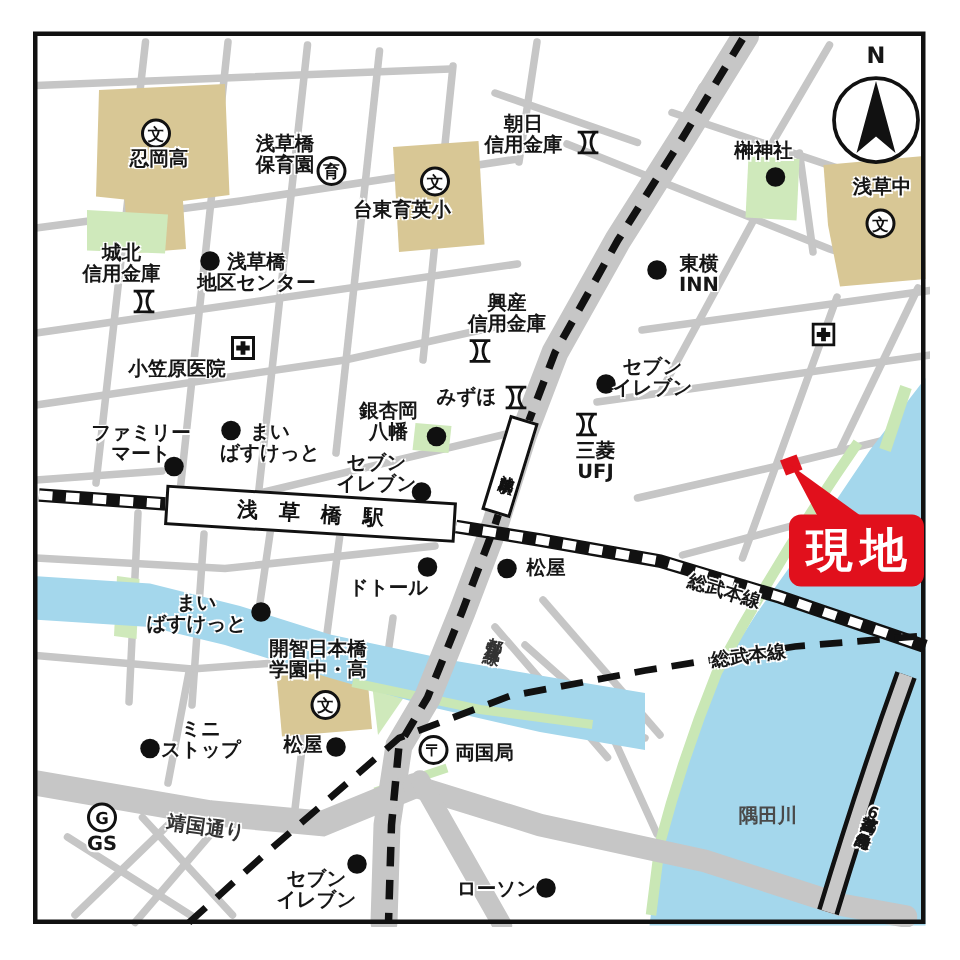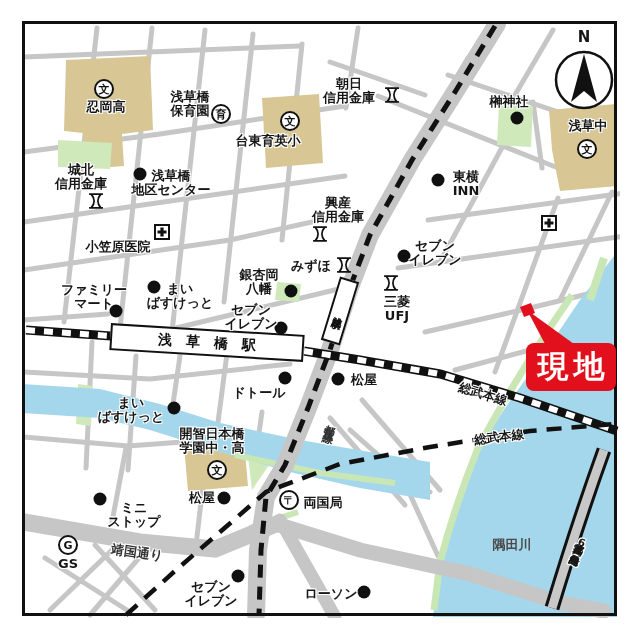--- a/index.html
+++ b/index.html
@@ -242,21 +242,21 @@
 <div class="lbl" style="left:180px;top:296px;">まい
 ばすけっと</div>
 <div class="lbl" style="left:251px;top:317px;">セブン
 イレブン</div>
 <div class="lbl" style="left:259px;top:393px;">ドトール</div>
 <div class="lbl" style="left:364px;top:380px;">松屋</div>
 <div class="lbl" style="left:131px;top:410px;">まい
 ばすけっと</div>
 <div class="lbl" style="left:212px;top:441px;">開智日本橋
 学園中・高</div>
-<div class="lbl" style="left:134px;top:515px;text-align:center;">ミニ
+<div class="lbl" style="left:134px;top:494px;text-align:center;">ミニ
 ストップ</div>
 <div class="lbl" style="left:202px;top:498px;">松屋</div>
 <div class="lbl" style="left:323px;top:503px;">両国局</div>
 <div class="lbl" style="left:68px;top:564px;">GS</div>
 <div class="lbl" style="left:211px;top:594px;">セブン
 イレブン</div>
 <div class="lbl" style="left:331px;top:594px;text-align:right;">ローソン</div>
 
 <div class="lbl" style="left:483px;top:394px;transform:translate(-50%,-50%) rotate(17deg);font-size:12.5px;">総武本線</div>
 <div class="lbl" style="left:499px;top:437px;transform:translate(-50%,-50%) rotate(-7deg);font-size:12.5px;">総武本線</div>

